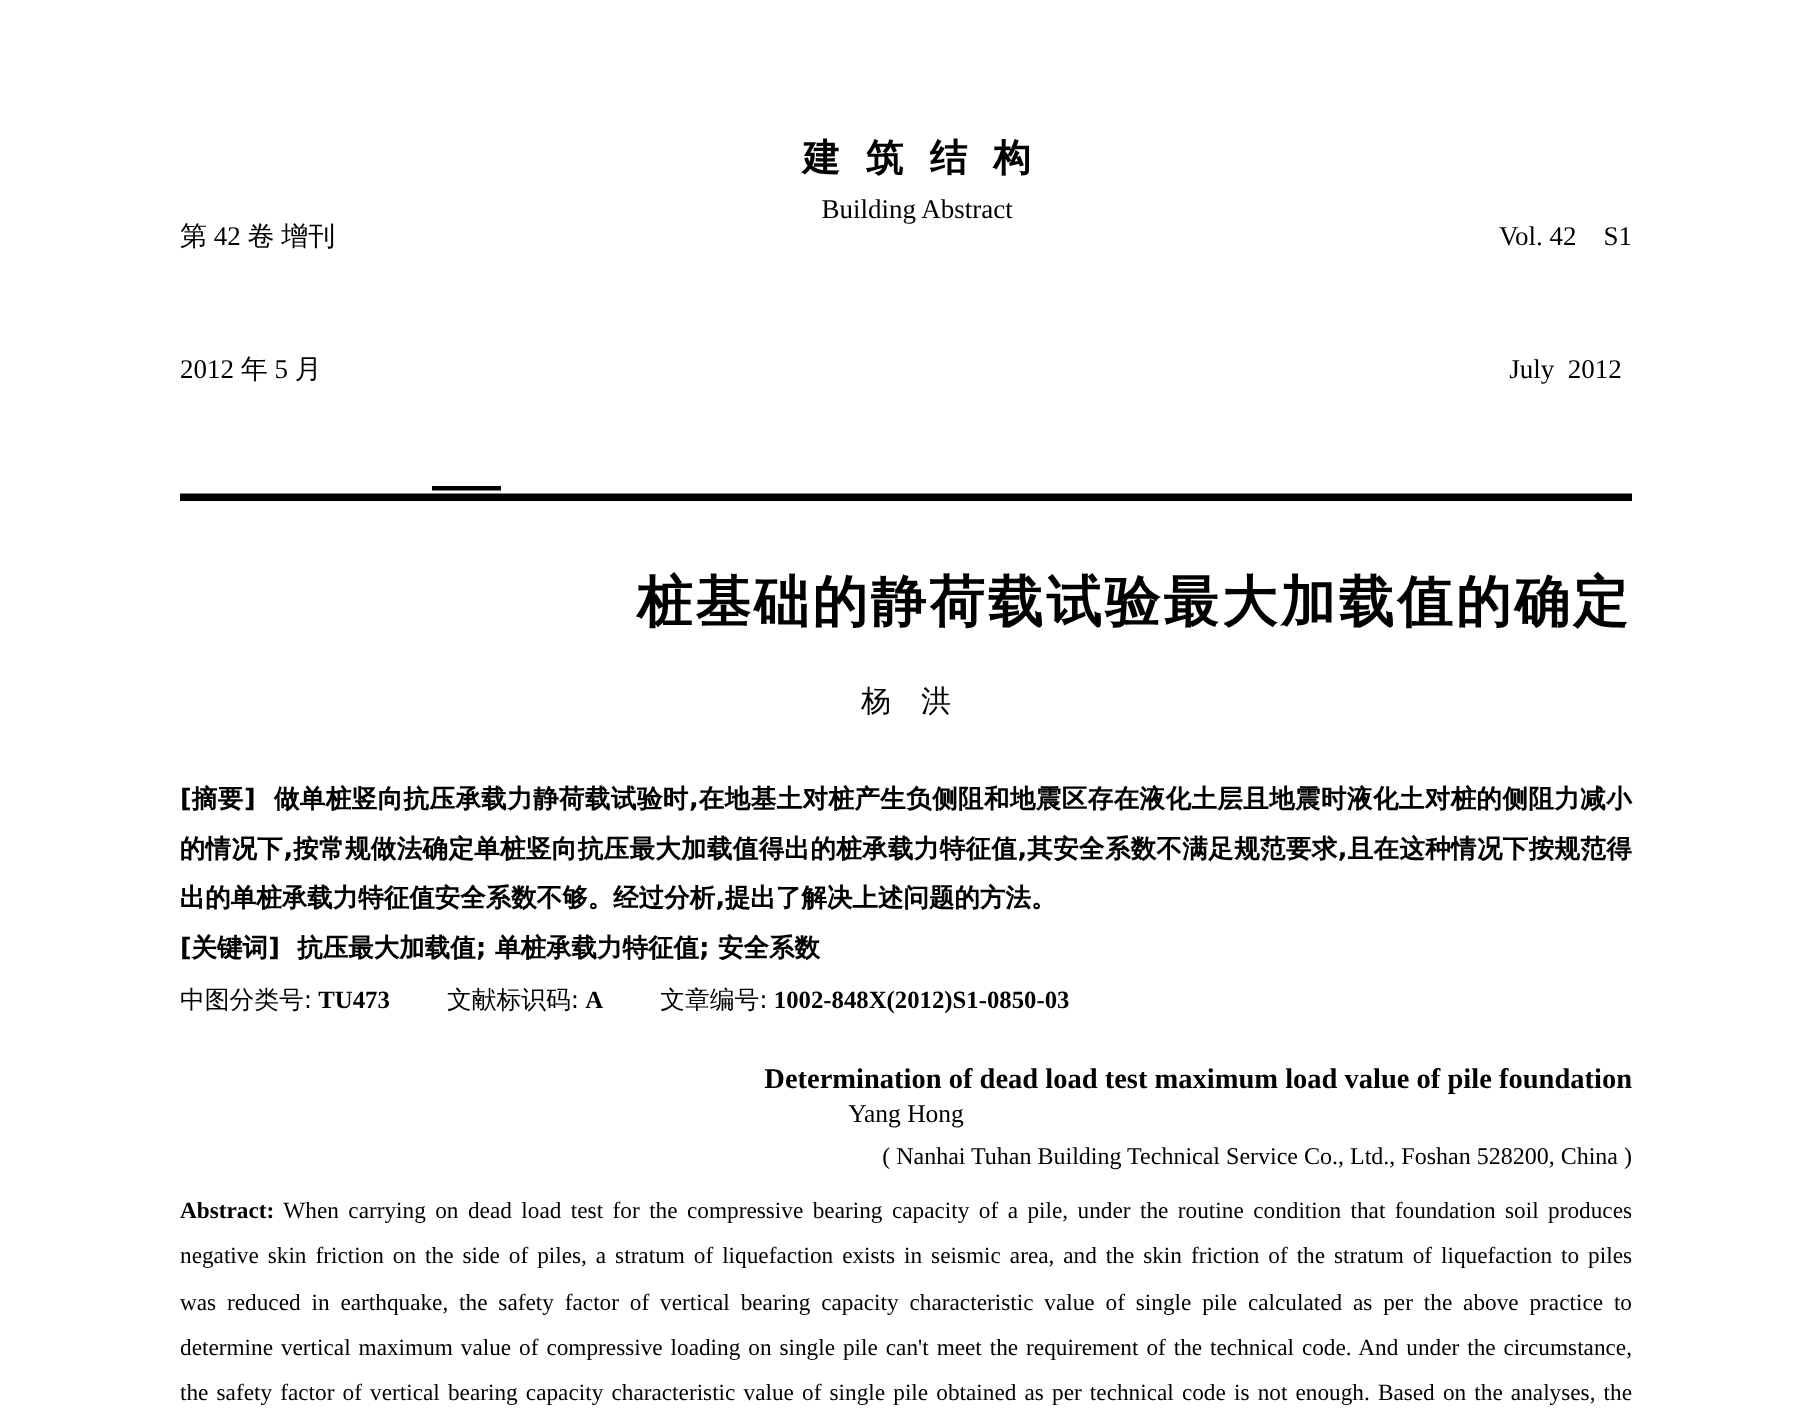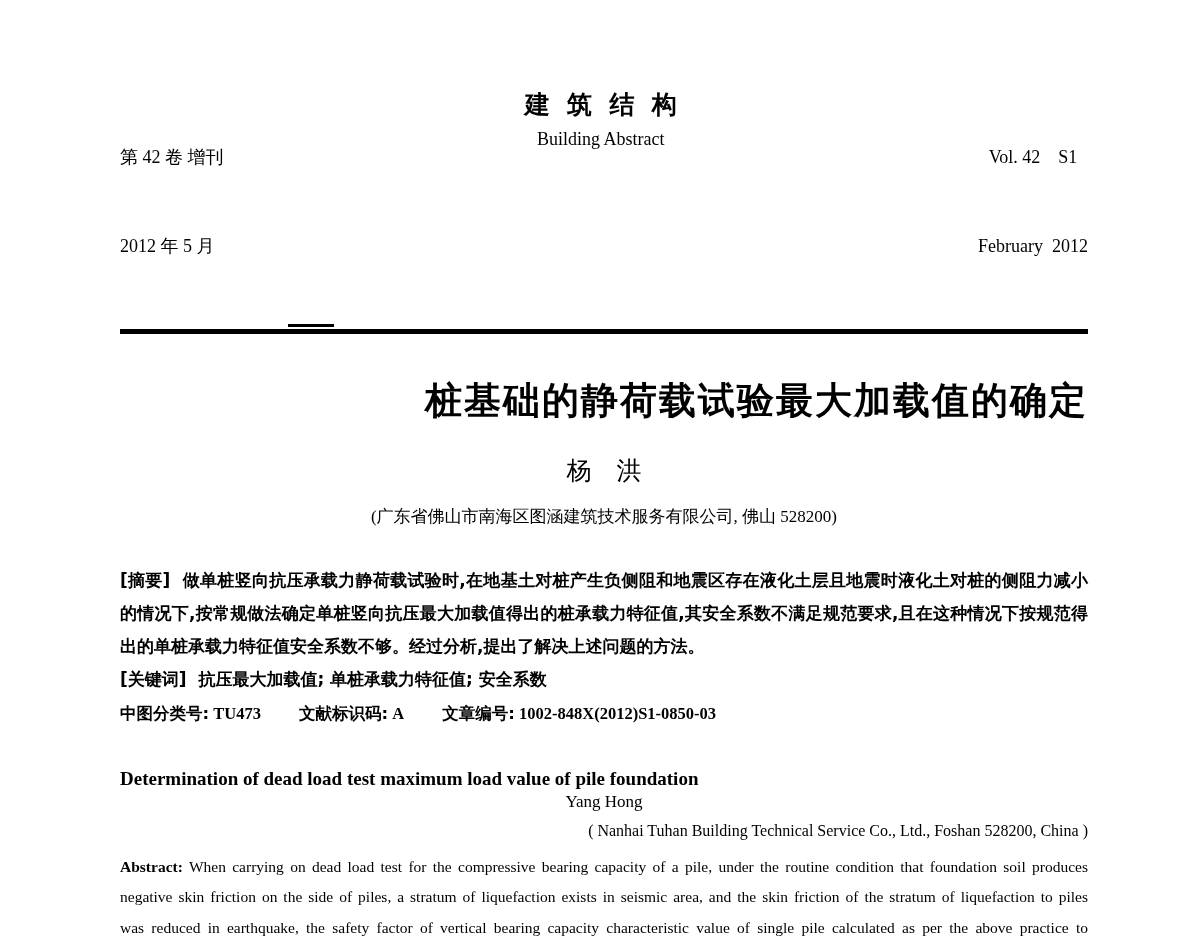--- a/index.html
+++ b/index.html
@@ -17,34 +17,34 @@
   .jh-left { text-align:left; white-space:pre; }
   .jh-center { text-align:center; }
   .jn-cn { font-size:25px; font-weight:bold; white-space:pre; font-family:"DejaVu Sans", sans-serif; }
   .jn-en { font-size:18px; }
   .jh-right { text-align:center; white-space:pre; }
   .header-rule { border-bottom:5px solid #000; margin-top:7px; position:relative; }
   .scan-artifact { position:absolute; left:168px; top:-5px; width:46px; height:3px; background:#000; }
 
   
   .title { text-align:right; font-size:37px; font-weight:bold; margin-top:42px; letter-spacing:2px; }
-  .author { text-align:center; font-size:25px; margin-top:28px; white-space:pre; }
+  .author { text-align:center; font-size:20px; margin-top:28px; white-space:pre; }
   .affiliation { text-align:center; font-size:17px; margin-top:18px; }
 
   
   .cn-block { font-family:"DejaVu Sans", sans-serif; font-weight:bold; font-size:17px; line-height:1.95; text-align:justify; }
   .abstract-cn { margin-top:36px; }
   .keywords-cn { margin-top:0px; }
   .classification { margin-top:2px; font-size:16.5px; line-height:1.95; }
-  .classification .lbl { font-family:"DejaVu Sans", sans-serif; font-weight:bold; }
+  .classification .lbl { font-family:"DejaVu Sans", sans-serif; font-weight:normal; }
   .classification .val { font-family:"Liberation Serif", serif; font-weight:bold; }
   .classification .pair { margin-right:34px; }
 
   
-  .en-title { text-align:left; font-weight:bold; font-size:19px; margin-top:38px; }
+  .en-title { text-align:right; font-weight:bold; font-size:19px; margin-top:26px; }
   .en-author { text-align:center; font-size:17px; margin-top:2px; }
   .en-affiliation { text-align:right; font-size:16px; margin-top:10px; }
   .en-abstract { margin-top:12px; font-size:15.5px; line-height:1.95; text-align:justify; word-spacing:1px; }
   .en-abstract .lbl, .en-keywords .lbl { font-weight:bold; }
 </style>
 </head>
 <body>
 
 <div class="page">
 
@@ -52,31 +52,30 @@
     <div class="jh-left">
       <div>第 42 卷 增刊</div>
       <div>2012 年 5 月</div>
     </div>
     <div class="jh-center">
       <div class="jn-cn">建  筑  结  构</div>
       <div class="jn-en">Building Abstract</div>
     </div>
     <div class="jh-right">
       <div>Vol. 42    S1</div>
-      <div>February  2012</div>
+      <div>July  2012</div>
     </div>
   </header>
 
   <div class="header-rule">
     <span class="scan-artifact"></span>
   </div>
 
   <h1 class="title">桩基础的静荷载试验最大加载值的确定</h1>
   <div class="author">杨    洪</div>
-  <div class="affiliation">(广东省佛山市南海区图涵建筑技术服务有限公司, 佛山 528200)</div>
 
   <p class="cn-block abstract-cn">
     <span class="lbl">[摘要]</span>&nbsp;&nbsp;<span>做单桩竖向抗压承载力静荷载试验时,在地基土对桩产生负侧阻和地震区存在液化土层且地震时液化土对桩的侧阻力减小的情况下,按常规做法确定单桩竖向抗压最大加载值得出的桩承载力特征值,其安全系数不满足规范要求,且在这种情况下按规范得出的单桩承载力特征值安全系数不够。经过分析,提出了解决上述问题的方法。</span>
   </p>
 
   <p class="cn-block keywords-cn">
     <span class="lbl">[关键词]</span>&nbsp;&nbsp;<span>抗压最大加载值; 单桩承载力特征值; 安全系数</span>
   </p>
 
   <p class="classification">

